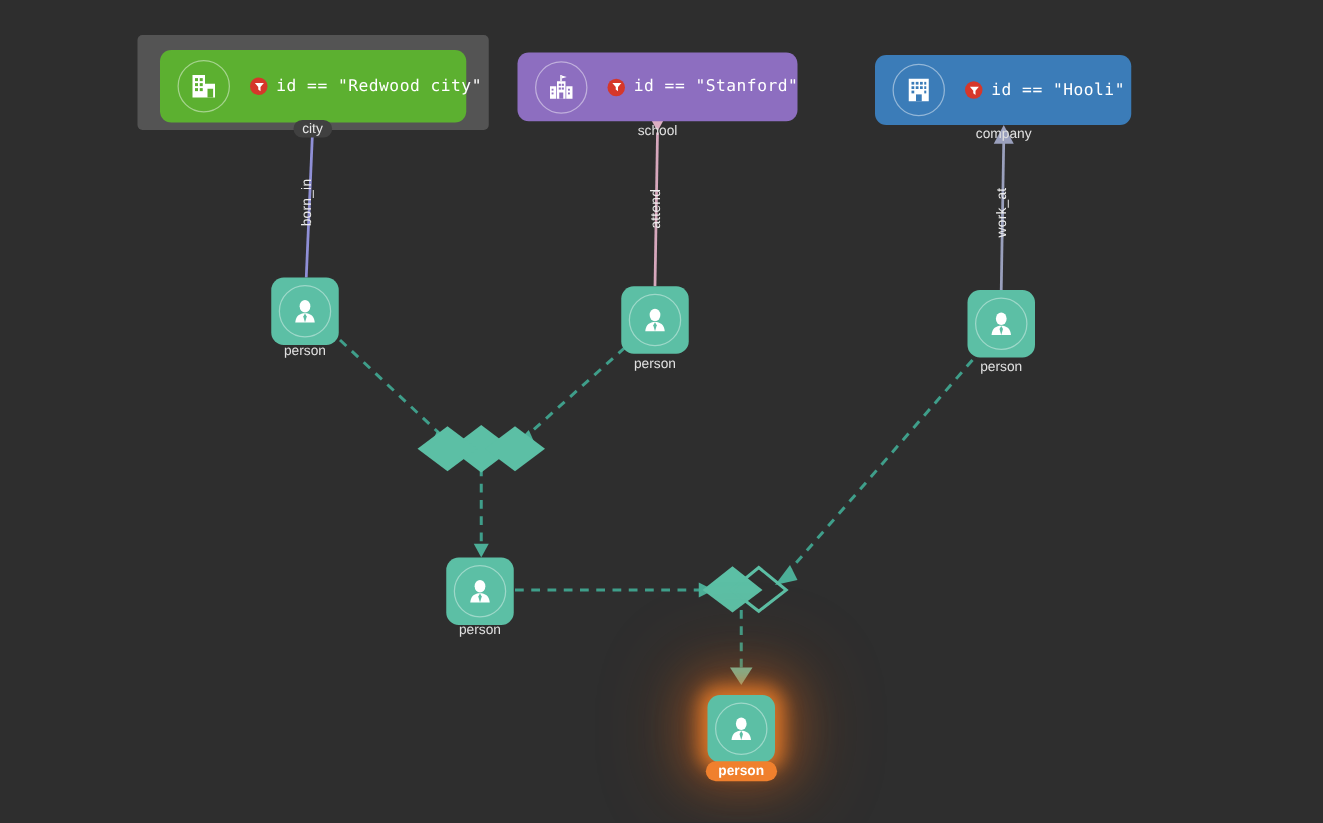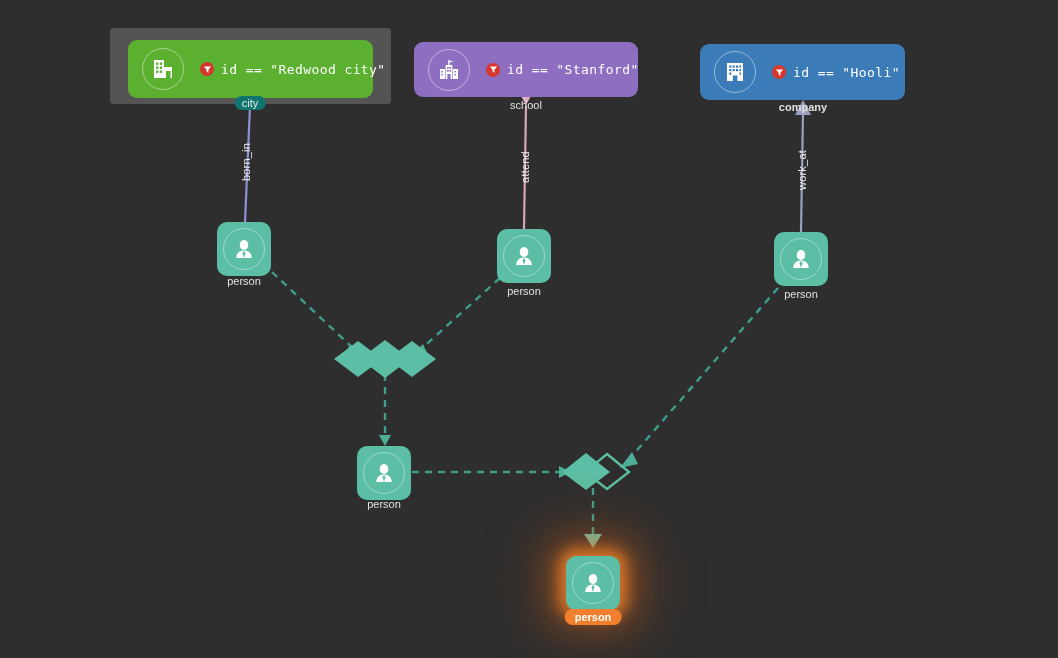--- a/index.html
+++ b/index.html
@@ -99,21 +99,21 @@
 
   
   .caption {
     position: absolute;
     font-size: 11px;
     color: #e8e8e8;
     white-space: nowrap;
     transform: translateX(-50%);
     padding: 1px 7px;
     border-radius: 8px;
-    background: #0f766e;
+    background: #404040;
     text-align: center;
   }
   .caption.plain {
     background: transparent;
     color: #e0e0e0;
     padding: 1px 2px;
   }
   .caption.selected {
     background: #f0802d;
     color: #ffffff;
@@ -283,21 +283,21 @@
     </span>
     <span class="expr">
       <span class="filter-dot">
         <svg width="9" height="9" viewBox="0 0 10 10">
           <path d="M1,1.6 L9,1.6 L6,5.2 L6,8.8 L4,7.3 L4,5.2 Z" fill="#ffffff"></path>
         </svg>
       </span>
       <span>id == "Hooli"</span>
     </span>
   </div>
-  <div class="caption plain" style="left:803px; top:100px;font-weight:bold;">company</div>
+  <div class="caption plain" style="left:803px; top:100px;">company</div>
 
   <div class="person-node" style="left:217px; top:222px;">
     <span class="ring">
       <svg width="24" height="24" viewBox="0 0 24 24">
         <ellipse cx="12" cy="8" rx="4.3" ry="5" fill="#fff"></ellipse>
         <path d="M4.2,21 C4.6,15.6 8,13.6 12,13.6 C16,13.6 19.4,15.6 19.8,21 Z" fill="#fff"></path>
         <path d="M12,13.8 L10.6,16.2 L12,21 L13.4,16.2 Z" fill="#5cbfa5"></path>
       </svg>
     </span>
   </div>

